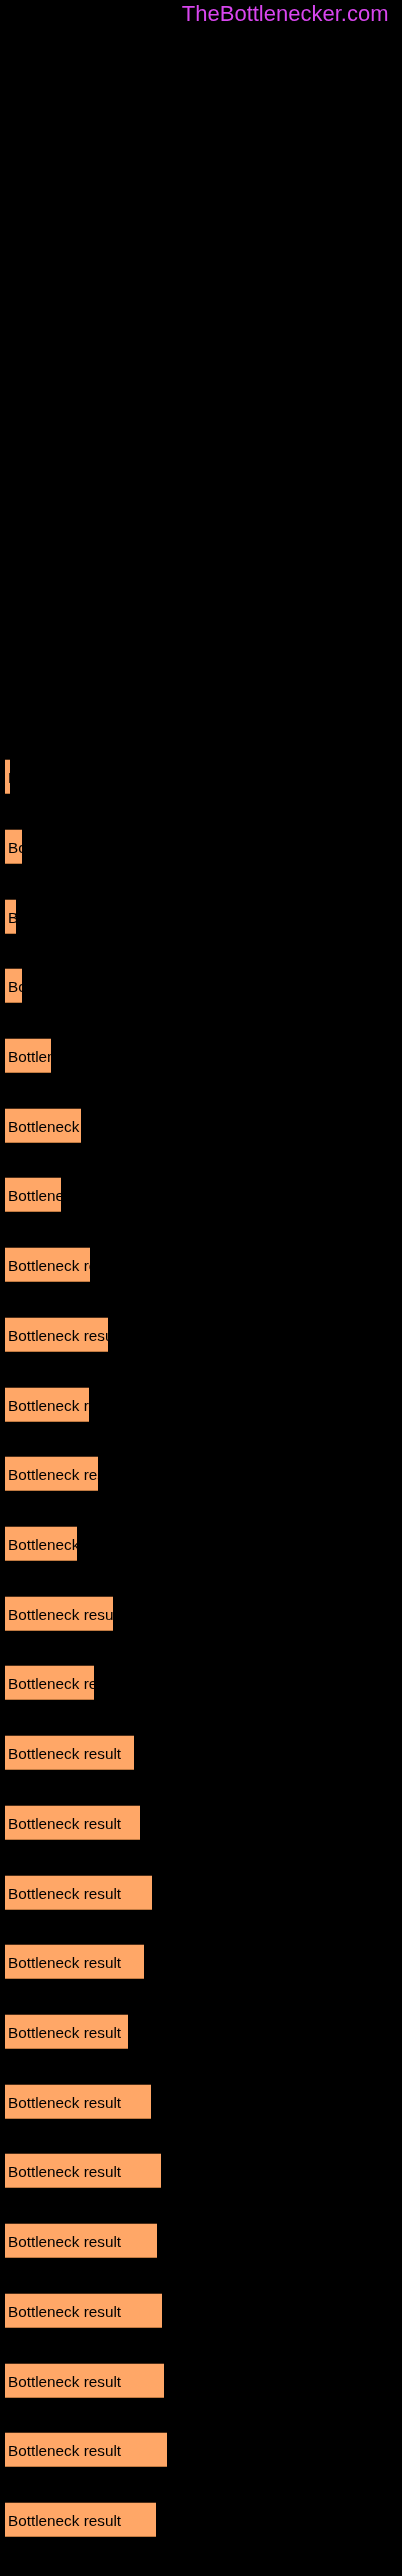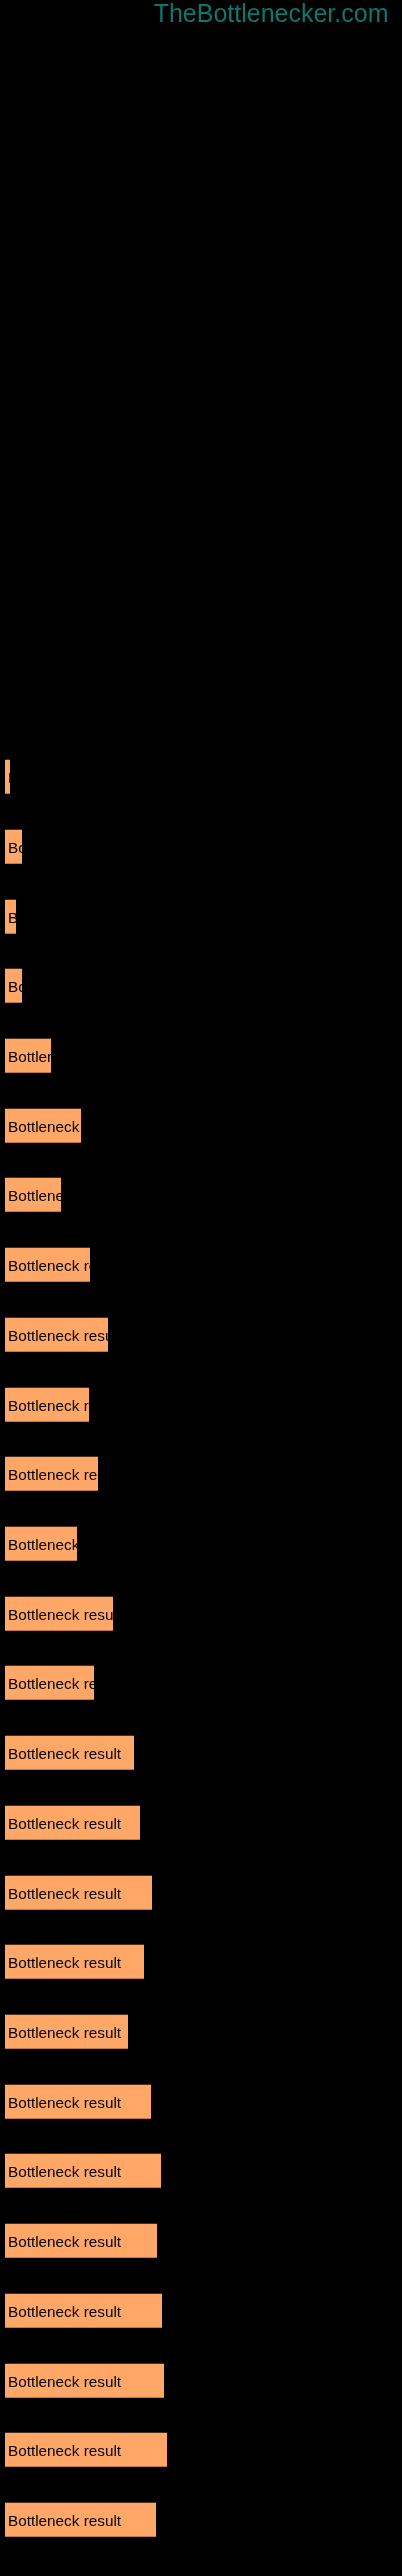--- a/index.html
+++ b/index.html
@@ -14,22 +14,22 @@
     font-family: "Liberation Sans", sans-serif;
   }
 
   
   #brand {
     position: absolute;
     top: 0px;
     right: 14.5px;
     height: 27px;
     line-height: 27px;
-    font-size: 25px;
-    color: #0f766e;
+    font-size: 22px;
+    color: #d946ef;
     letter-spacing: 0px;
     white-space: nowrap;
     font-family: "Liberation Sans", sans-serif;
   }
 
   
   #chart {
     position: absolute;
     left: 0;
     top: 0;

